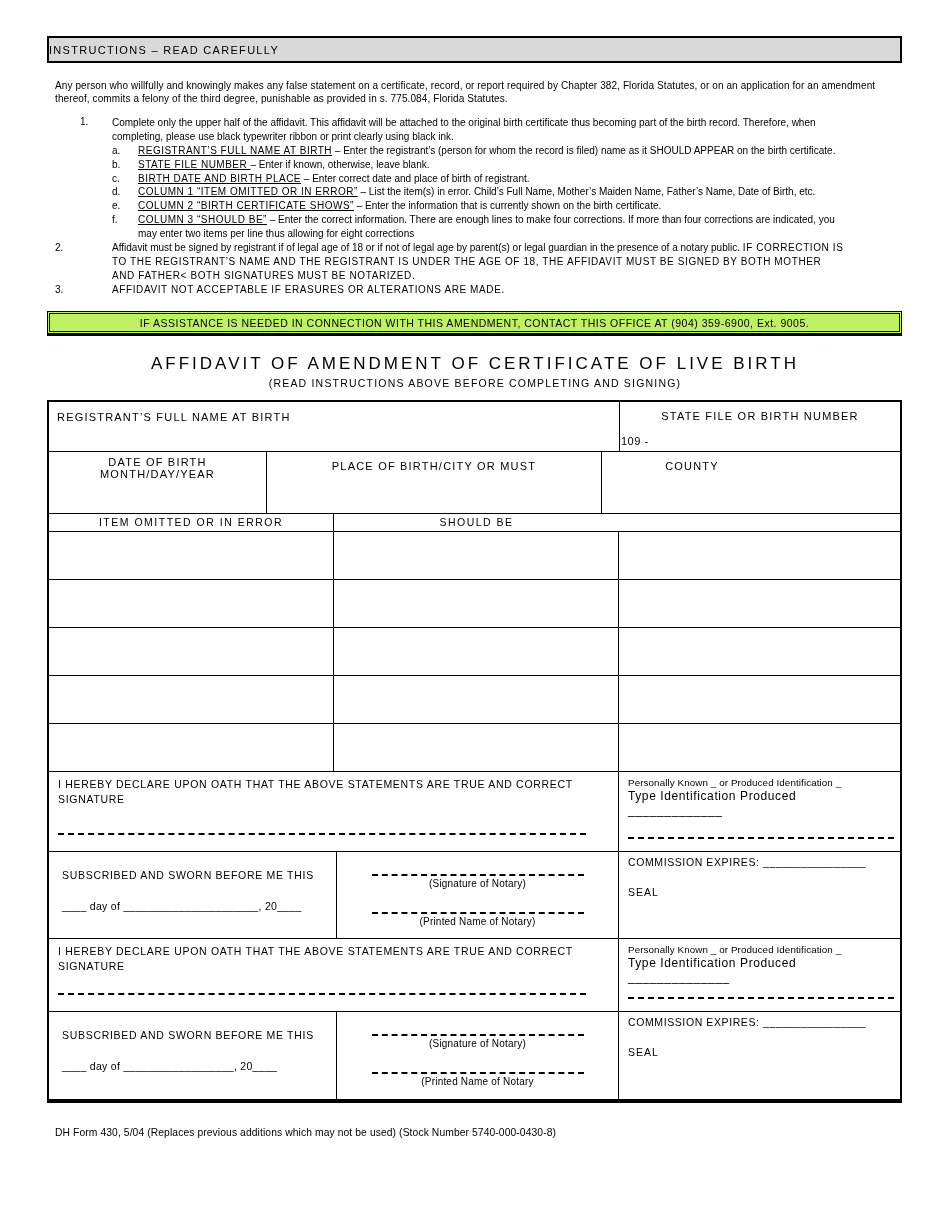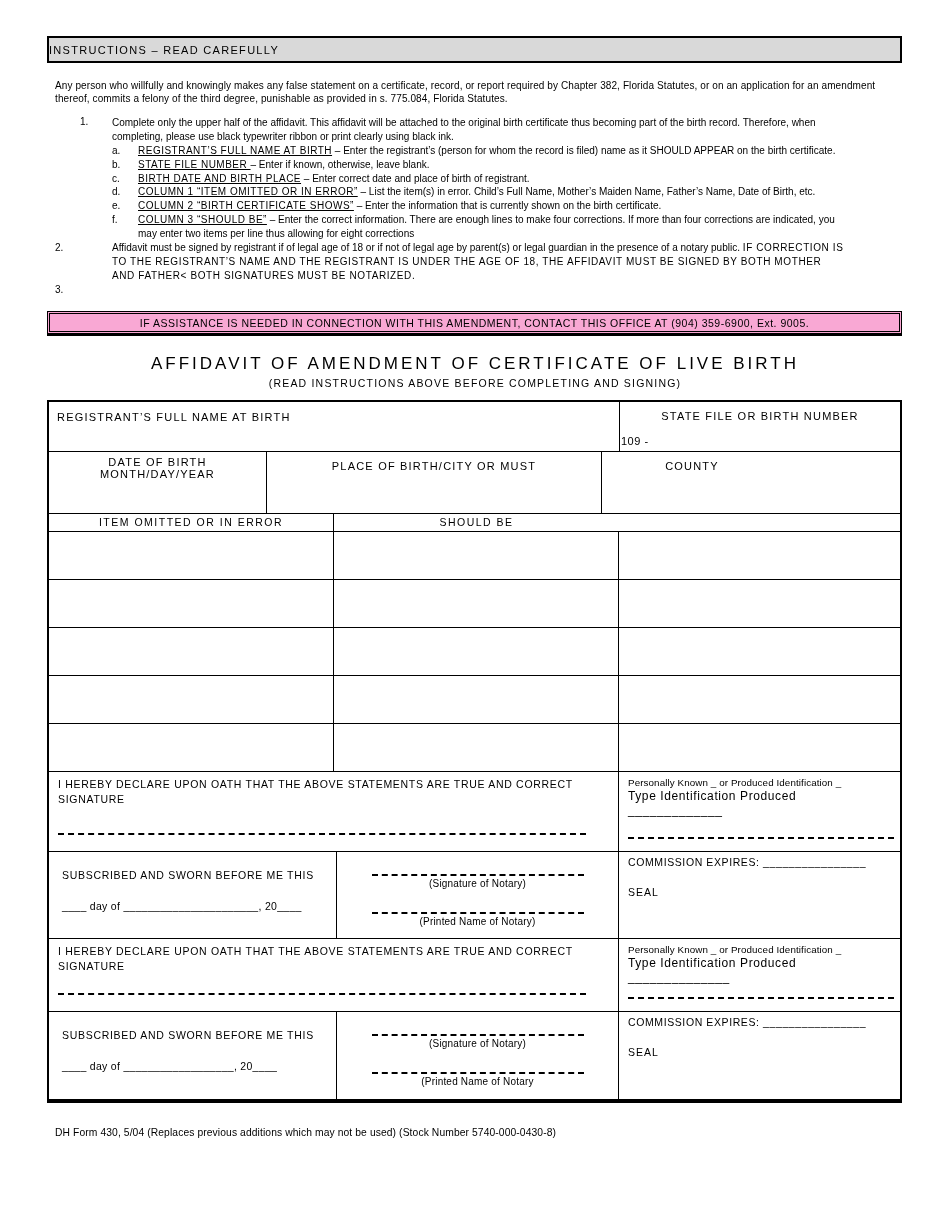--- a/index.html
+++ b/index.html
@@ -23,21 +23,21 @@
   .subitem { display:flex; font-size:10px; line-height:1.38; }
   .subitem .letter { flex:0 0 26px; width:26px; }
   .subitem .body { max-width:712px; }
   .uhead { text-decoration:underline; letter-spacing:.5px; }
   .item23 { display:flex; margin-left:55px; }
   .item23 .num { width:57px; flex:0 0 57px; font-size:10px; line-height:1.4; }
   .item23 .txt { max-width:732px; font-size:10px; line-height:1.4; }
   .caps { letter-spacing:.6px; }
 
   .assist {
-    margin:14px 48px 0 47px; background:#f9a8d4; border:3px double #000;
+    margin:14px 48px 0 47px; background:#bef264; border:3px double #000;
     box-shadow:0 2px 0 0 #000;
     text-align:center; padding:3px 0 2px; font-size:10.5px; letter-spacing:.5px;
   }
   .title { text-align:center; margin-top:20px; font-size:17px; letter-spacing:3px; }
   .subtitle { text-align:center; margin-top:3px; font-size:10.5px; letter-spacing:1.2px; }
 
   .formtable { margin:11px 48px 0 47px; border:2px solid #000; border-bottom:4px solid #000; }
   .trow { display:grid; border-bottom:1.5px solid #000; position:relative; }
   .trow:last-child { border-bottom:none; }
   .tcell { border-right:1.5px solid #000; position:relative; }
@@ -115,20 +115,21 @@
   </div>
 </div>
 
 <div class="item23">
   <span class="num">2.</span>
   <div class="txt"><span>Affidavit must be signed by registrant if of legal age of 18 or if not of legal age by parent(s) or legal guardian in the presence of a notary public.  </span><span class="caps">IF CORRECTION IS TO THE REGISTRANT’S NAME AND THE REGISTRANT IS UNDER THE AGE OF 18, THE AFFIDAVIT MUST BE SIGNED BY BOTH MOTHER AND FATHER&lt; BOTH SIGNATURES MUST BE NOTARIZED.</span></div>
 </div>
 
 <div class="item23">
   <span class="num">3.</span>
+  <div class="txt caps">AFFIDAVIT NOT ACCEPTABLE IF ERASURES OR ALTERATIONS ARE MADE.</div>
 </div>
 
 <div class="assist">IF ASSISTANCE IS NEEDED IN CONNECTION WITH THIS AMENDMENT, CONTACT THIS OFFICE AT (904) 359-6900, Ext. 9005.</div>
 
 <div class="title">AFFIDAVIT OF AMENDMENT OF CERTIFICATE OF LIVE BIRTH</div>
 <div class="subtitle">(READ INSTRUCTIONS ABOVE BEFORE COMPLETING AND SIGNING)</div>
 
 <div class="formtable">
 
   <div class="trow r-a">

